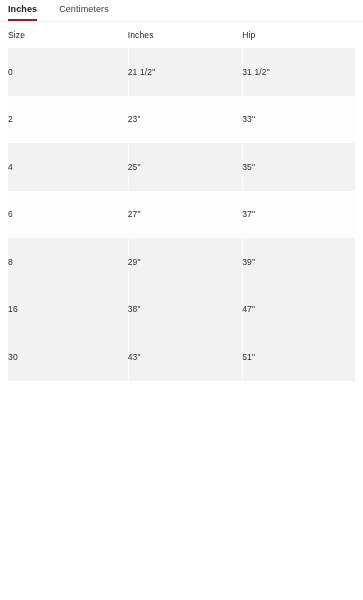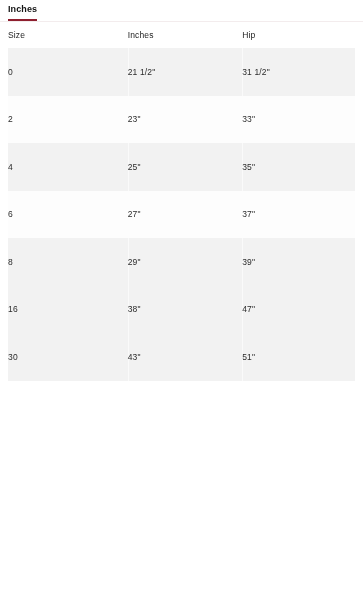--- a/index.html
+++ b/index.html
@@ -109,20 +109,23 @@
   }
 </style>
 </head>
 <body>
 
 <div class="tabbar">
   <button class="tab active">
     <span>Inches</span>
     <span class="tab-underline"></span>
   </button>
+  <button class="tab inactive">
+    <span>Centimeters</span>
+  </button>
   <div class="tabbar-rule"></div>
 </div>
 
 <div class="table-wrap">
   <table class="sizechart">
     <colgroup>
       <col class="c-size">
       <col class="c-waist">
       <col class="c-hip">
     </colgroup>

